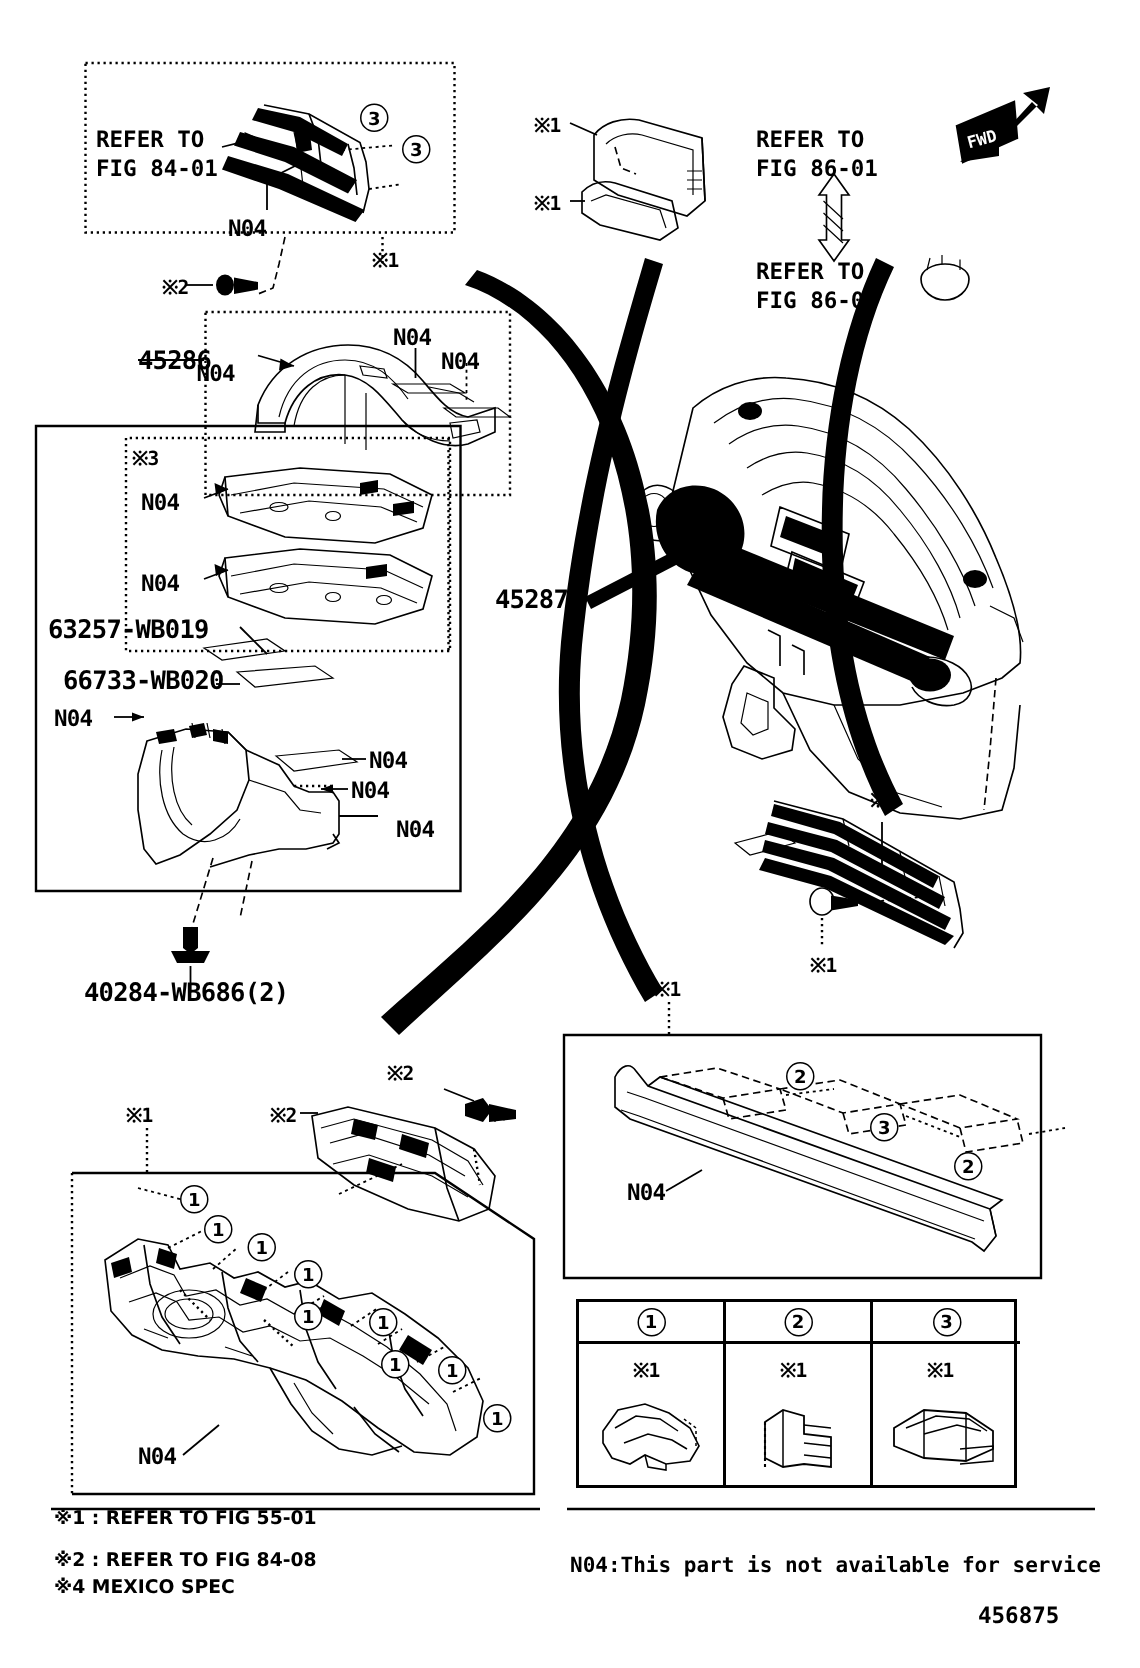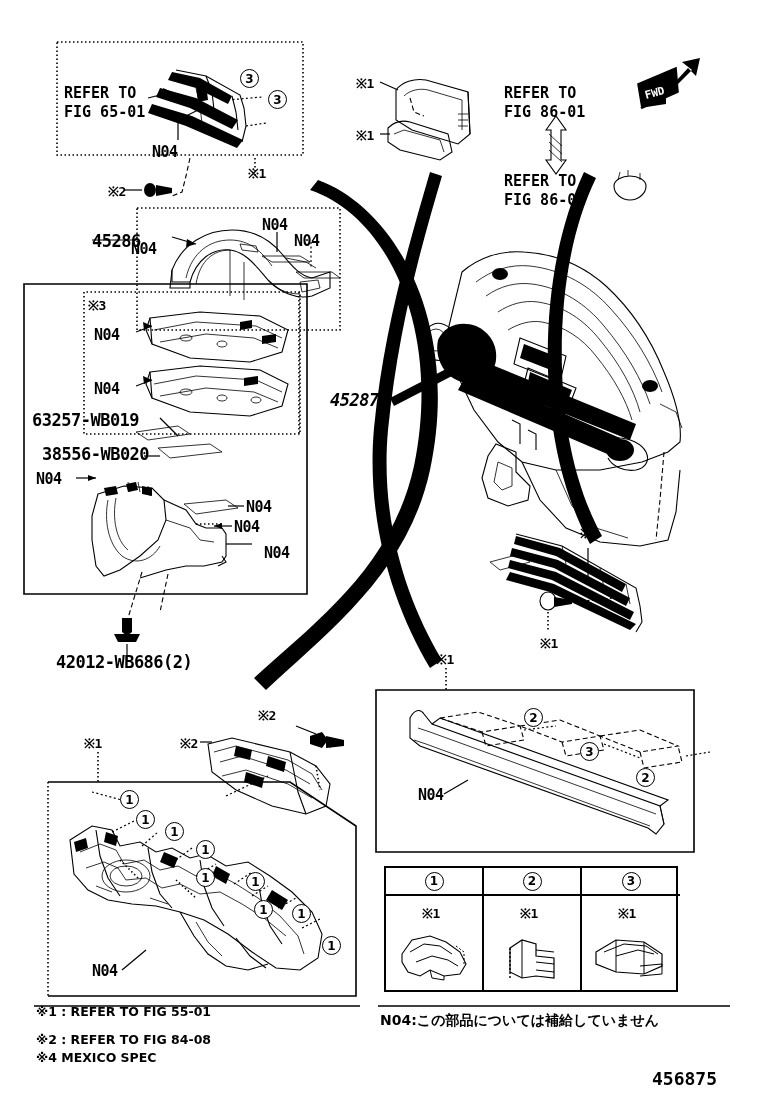--- a/index.html
+++ b/index.html
@@ -10,21 +10,21 @@
        font-weight:bold;white-space:nowrap;letter-spacing:-0.5px;}
   .pn{font-size:17px;}
   .n04{font-size:15px;}
   .ref{font-size:15px;line-height:19px;letter-spacing:0px;}
   .mk{font-size:13px;}
   .legend{position:absolute;font-family:"DejaVu Sans","Liberation Sans",sans-serif;
           font-weight:bold;font-size:12.5px;white-space:nowrap;}
   .jp{position:absolute;font-family:"DejaVu Sans",sans-serif;font-weight:bold;
       font-size:14px;white-space:nowrap;}
   .figno{position:absolute;font-family:"DejaVu Sans Mono",monospace;font-weight:bold;
-         font-size:18px;}
+         font-size:15px;}
   svg{position:absolute;left:0;top:0;}
   .circ{position:absolute;border:1.6px solid #000;border-radius:50%;
         width:19px;height:19px;box-sizing:border-box;
         font-family:"DejaVu Sans",sans-serif;font-weight:bold;font-size:12px;
         display:flex;align-items:center;justify-content:center;background:#fff;}
   .tbl{position:absolute;border:2px solid #000;box-sizing:border-box;}
   .tcell{position:absolute;box-sizing:border-box;}
 </style>
 </head>
 <body>
@@ -365,36 +365,36 @@
   </g>
   <path class="lead" d="M296,726 L316,734"></path>
   <path class="ldot" d="M226,796 L268,776"></path>
 
   <path class="s2" d="M34,1006 L360,1006"></path>
   <path class="s2" d="M378,1006 L730,1006"></path>
 </svg>
 
 <div class="lbl ref" style="left:64px;top:84px;">
   <span>REFER TO</span><br>
-  <span>FIG 65-01</span>
+  <span>FIG 84-01</span>
 </div>
 <div class="lbl ref" style="left:504px;top:84px;">
   <span>REFER TO</span><br>
   <span>FIG 86-01</span>
 </div>
 <div class="lbl ref" style="left:504px;top:172px;">
   <span>REFER TO</span><br>
   <span>FIG 86-01</span>
 </div>
 
 <div class="lbl pn" style="left:44px;top:231px;margin-left:48px;">45286</div>
-<div class="lbl pn" style="left:330px;top:390px;font-style:italic;">45287</div>
+<div class="lbl pn" style="left:330px;top:390px;">45287</div>
 <div class="lbl pn" style="left:32px;top:410px;">63257-WB019</div>
-<div class="lbl pn" style="left:42px;top:444px;">38556-WB020</div>
-<div class="lbl pn" style="left:56px;top:652px;">42012-WB686(2)</div>
+<div class="lbl pn" style="left:42px;top:444px;">66733-WB020</div>
+<div class="lbl pn" style="left:56px;top:652px;">40284-WB686(2)</div>
 
 <div class="lbl n04" style="left:152px;top:143px;">N04</div>
 <div class="lbl n04" style="left:131px;top:240px;">N04</div>
 <div class="lbl n04" style="left:262px;top:216px;">N04</div>
 <div class="lbl n04" style="left:294px;top:232px;">N04</div>
 <div class="lbl n04" style="left:94px;top:326px;">N04</div>
 <div class="lbl n04" style="left:94px;top:380px;">N04</div>
 <div class="lbl n04" style="left:36px;top:470px;">N04</div>
 <div class="lbl n04" style="left:246px;top:498px;">N04</div>
 <div class="lbl n04" style="left:234px;top:518px;">N04</div>
@@ -476,17 +476,17 @@
   </div>
 </div>
 
 <div style="position:absolute;left:676px;top:894px;width:0;height:96px;
             border-left:2px dotted #000;"></div>
 
 <div class="legend" style="left:36px;top:1004px;">※1 : REFER TO FIG 55-01</div>
 <div class="legend" style="left:36px;top:1032px;">※2 : REFER TO FIG 84-08</div>
 <div class="legend" style="left:36px;top:1050px;">※4  MEXICO SPEC</div>
 
-<div class="jp" style="left:380px;top:1012px;">N04:この部品については補給していません</div>
+<div class="jp" style="left:380px;top:1036px;font-family:'DejaVu Sans Mono',monospace;">N04:This part is not available for service</div>
 
 <div class="figno" style="left:652px;top:1068px;">456875</div>
 
 </div>
 
 </body></html>

